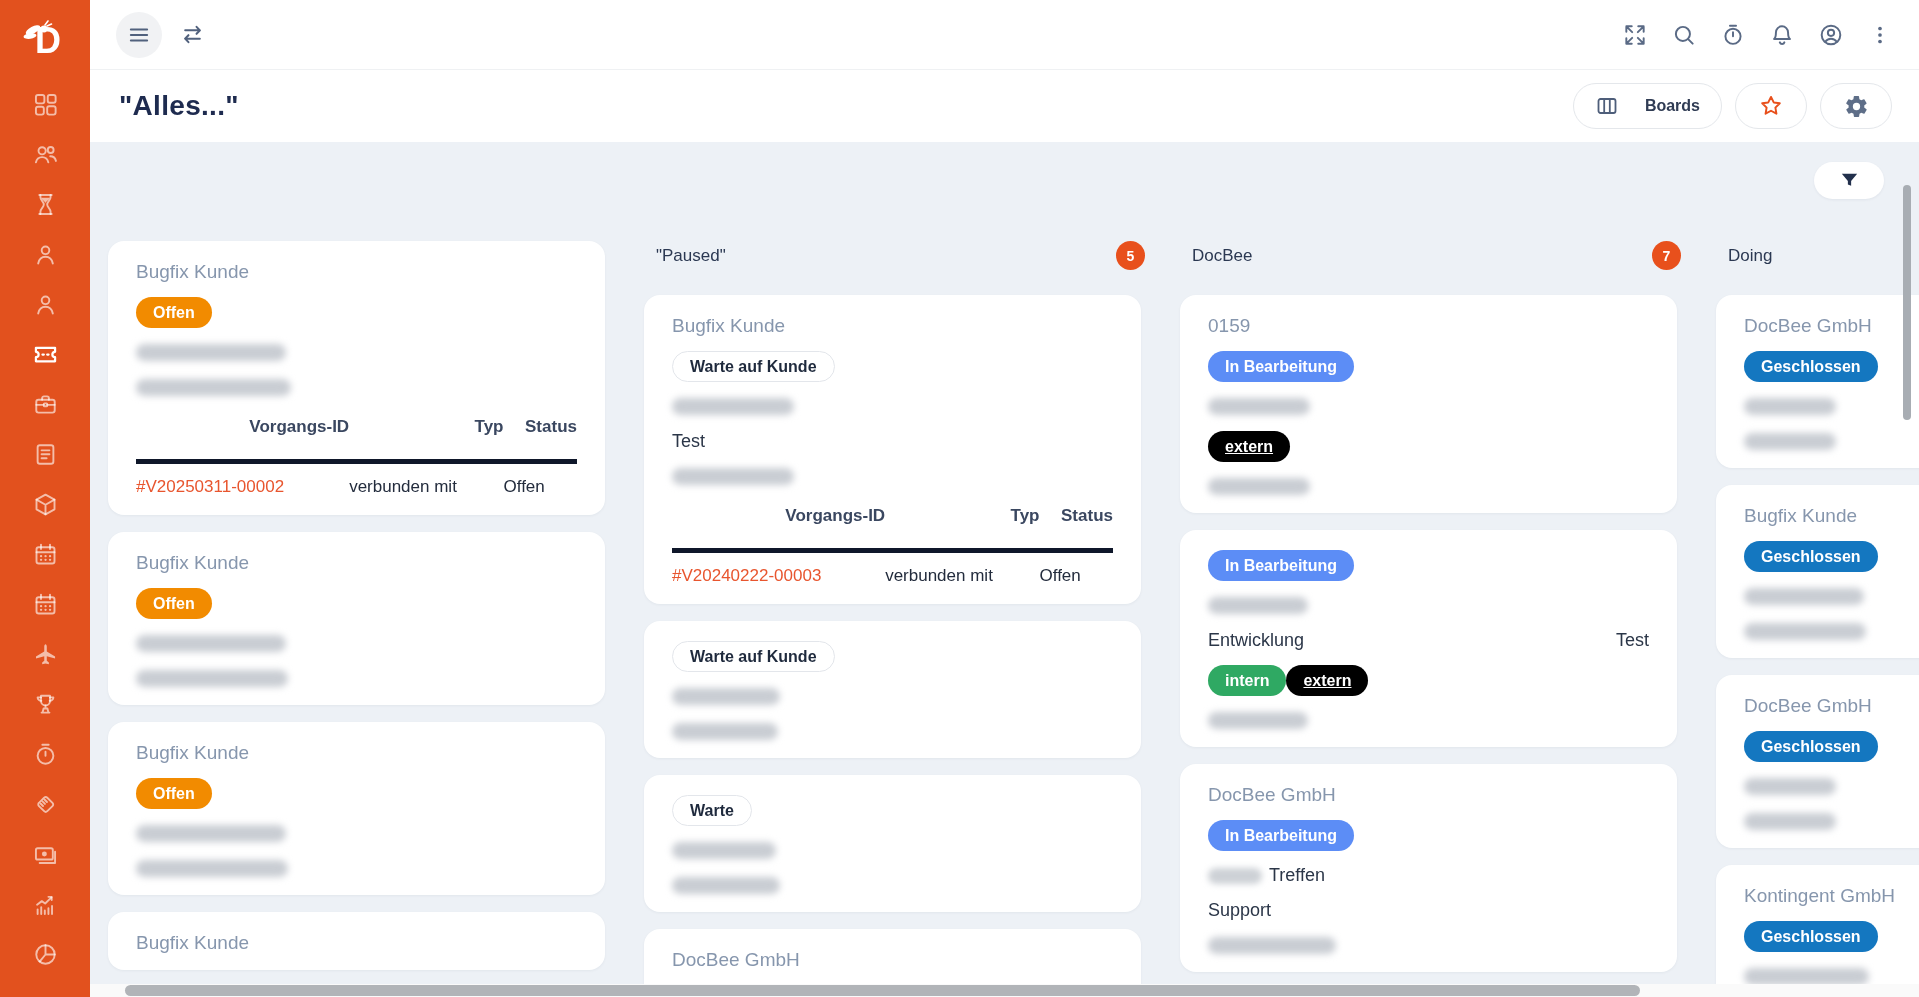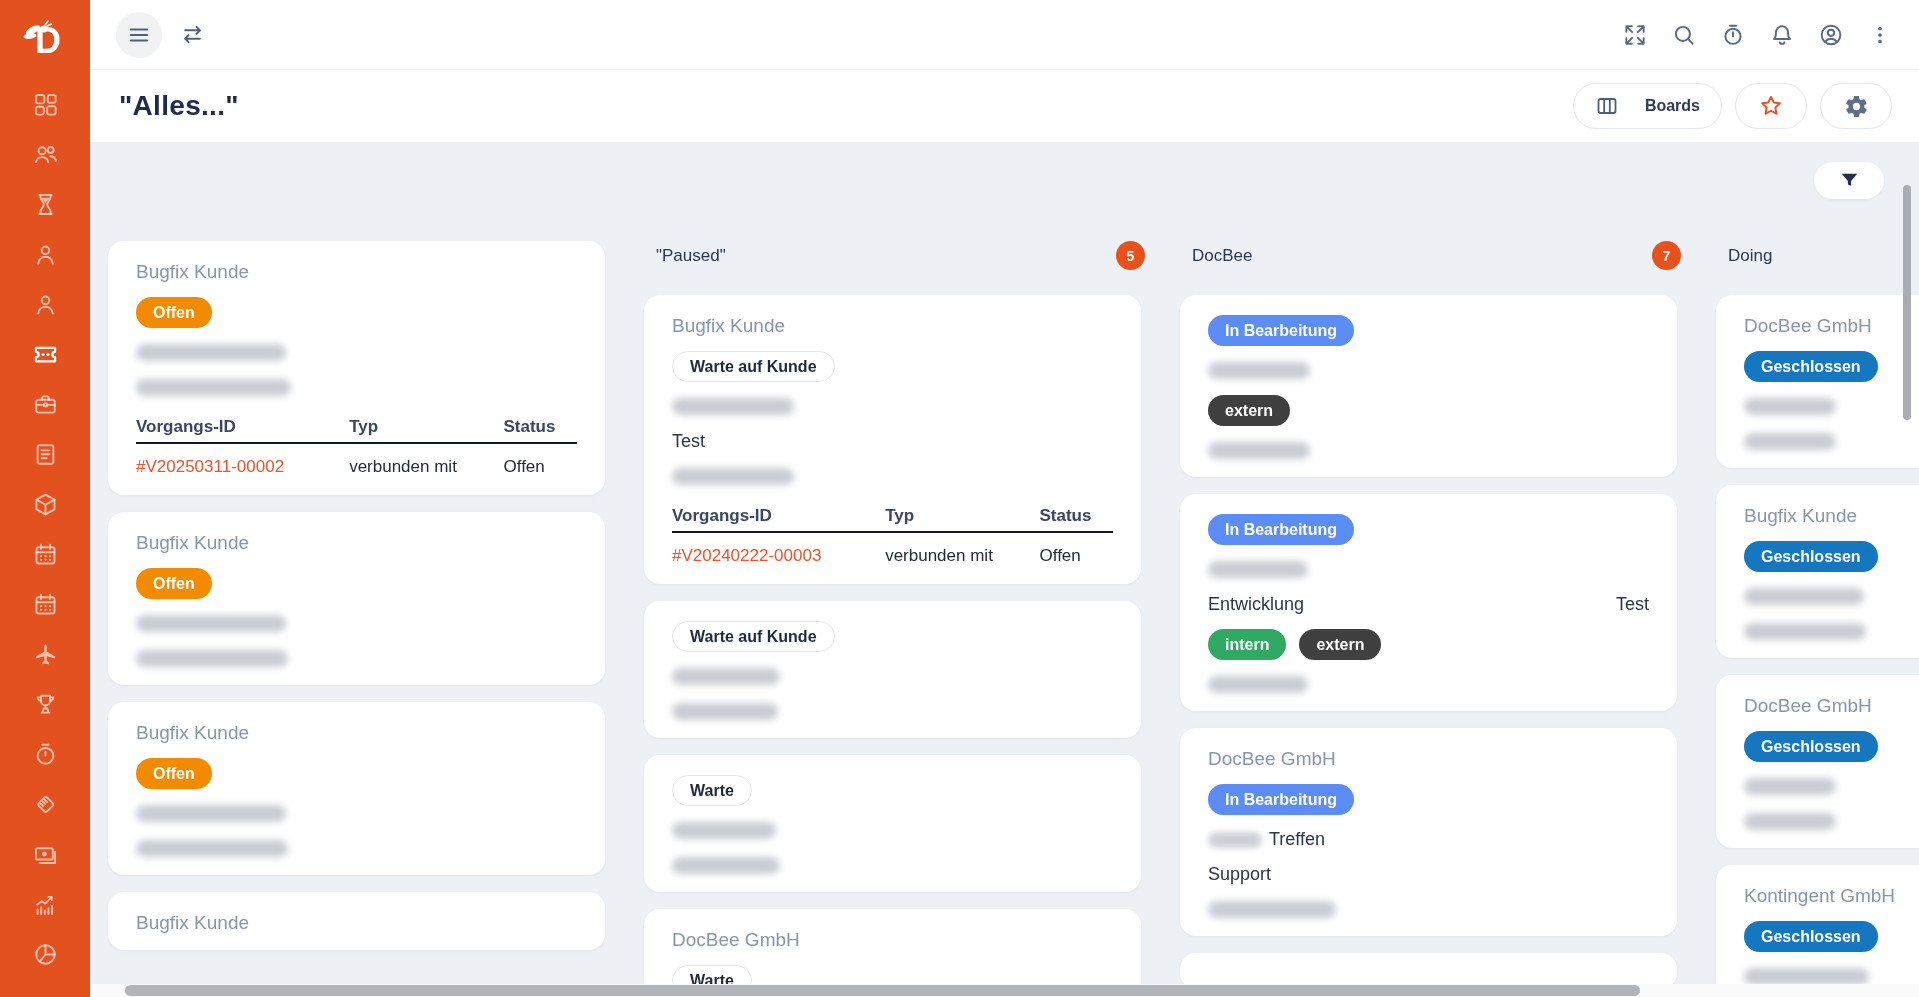--- a/index.html
+++ b/index.html
@@ -50,31 +50,31 @@
   .col-name { font-size:17px; color:#2B3852; font-weight:500; }
   .col-count { min-width:29px; height:29px; border-radius:15px; background:#E8501C; color:#fff; font-size:14px; font-weight:700; display:flex; align-items:center; justify-content:center; padding:0 8px; }
   .cards { display:flex; flex-direction:column; gap:17px; }
   .card { background:#fff; border-radius:16px; width:497px; padding:20px 28px 16px;
           display:flex; flex-direction:column; gap:14px; box-shadow:0 1px 3px rgba(20,30,60,.05); cursor:pointer; }
   .card-title { font-size:19px; color:#8696AD; line-height:22px; }
   .pill { display:inline-flex; align-items:center; height:31px; padding:0 17px; border-radius:16px; color:#fff; font-size:16px; font-weight:700; width:max-content; }
   .pill-orange   { background:#F28B00; }
   .pill-blue     { background:#5C8DF6; }
   .pill-darkblue { background:#1477C0; }
-  .pill-red      { background:#404040; }
+  .pill-red      { background:#000000;text-decoration:underline; }
   .pill-green    { background:#2FA963; }
   .pill-outline  { background:#fff; border:1px solid #E3E6EB; color:#1F2A3D; font-weight:700; }
-  .badge-row { display:flex; gap:13px; }
+  .badge-row { display:flex; }
   .redacted { height:17px; border-radius:9px; background:#C9CDD3; filter:blur(3.5px); margin:2px 0; }
   .redacted-inline { display:inline-block; height:16px; width:54px; border-radius:8px; background:#CDD1D6; filter:blur(3px); }
   .text-line { font-size:18px; color:#2B3648; line-height:21px; }
   .split-line { display:flex; justify-content:space-between; font-size:18px; color:#2B3648; line-height:21px; }
   .prefix-line { display:flex; align-items:center; gap:7px; font-size:18px; color:#2B3648; line-height:21px; }
   .mini-table { margin-top:5px; font-size:17px; }
-  .mini-head { display:grid; grid-template-columns:2.9fr 2.1fr 1fr; font-weight:700; color:#3A4760; padding-bottom:5px; border-bottom:2px solid #0f172a; }
+  .mini-head { display:grid; grid-template-columns:2.9fr 2.1fr 1fr; font-weight:700; color:#3A4760; padding-bottom:22px; border-bottom:5px solid #0f172a;text-align:right; }
   .mini-row  { display:grid; grid-template-columns:2.9fr 2.1fr 1fr; padding-top:13px; color:#232C3D; padding-bottom:2px; }
   .ticket-link { color:#E8552E; cursor:pointer; }
 
   
   .vscroll-thumb { position:absolute; right:8px; top:43px; width:8px; height:235px; border-radius:4px; background:#A8ADB3; z-index:30; cursor:pointer; }
   .hscroll-track { position:absolute; left:0; right:0; bottom:0; height:13px; background:#FAFAFA; z-index:30; }
   .hscroll-thumb { position:absolute; left:35px; top:1px; width:1515px; height:11px; border-radius:6px; background:#B1B4B8; cursor:pointer; }
 </style>
 </head>
 <body>
@@ -393,20 +393,21 @@
             </div>
           </div>
         </div>
         <div class="col">
           <div class="col-head">
             <span class="col-name">DocBee</span>
             <span class="col-count">7</span>
           </div>
           <div class="cards">
             <div class="card">
+              <div class="card-title">0159</div>
               <span class="pill pill-blue">In Bearbeitung</span>
               <div class="redacted" style="width: 102px;"></div>
               <span class="pill pill-red">extern</span>
               <div class="redacted" style="width: 102px;"></div>
             </div>
             <div class="card">
               <span class="pill pill-blue">In Bearbeitung</span>
               <div class="redacted" style="width: 100px;"></div>
               <div class="split-line">
                 <span>Entwicklung</span>

